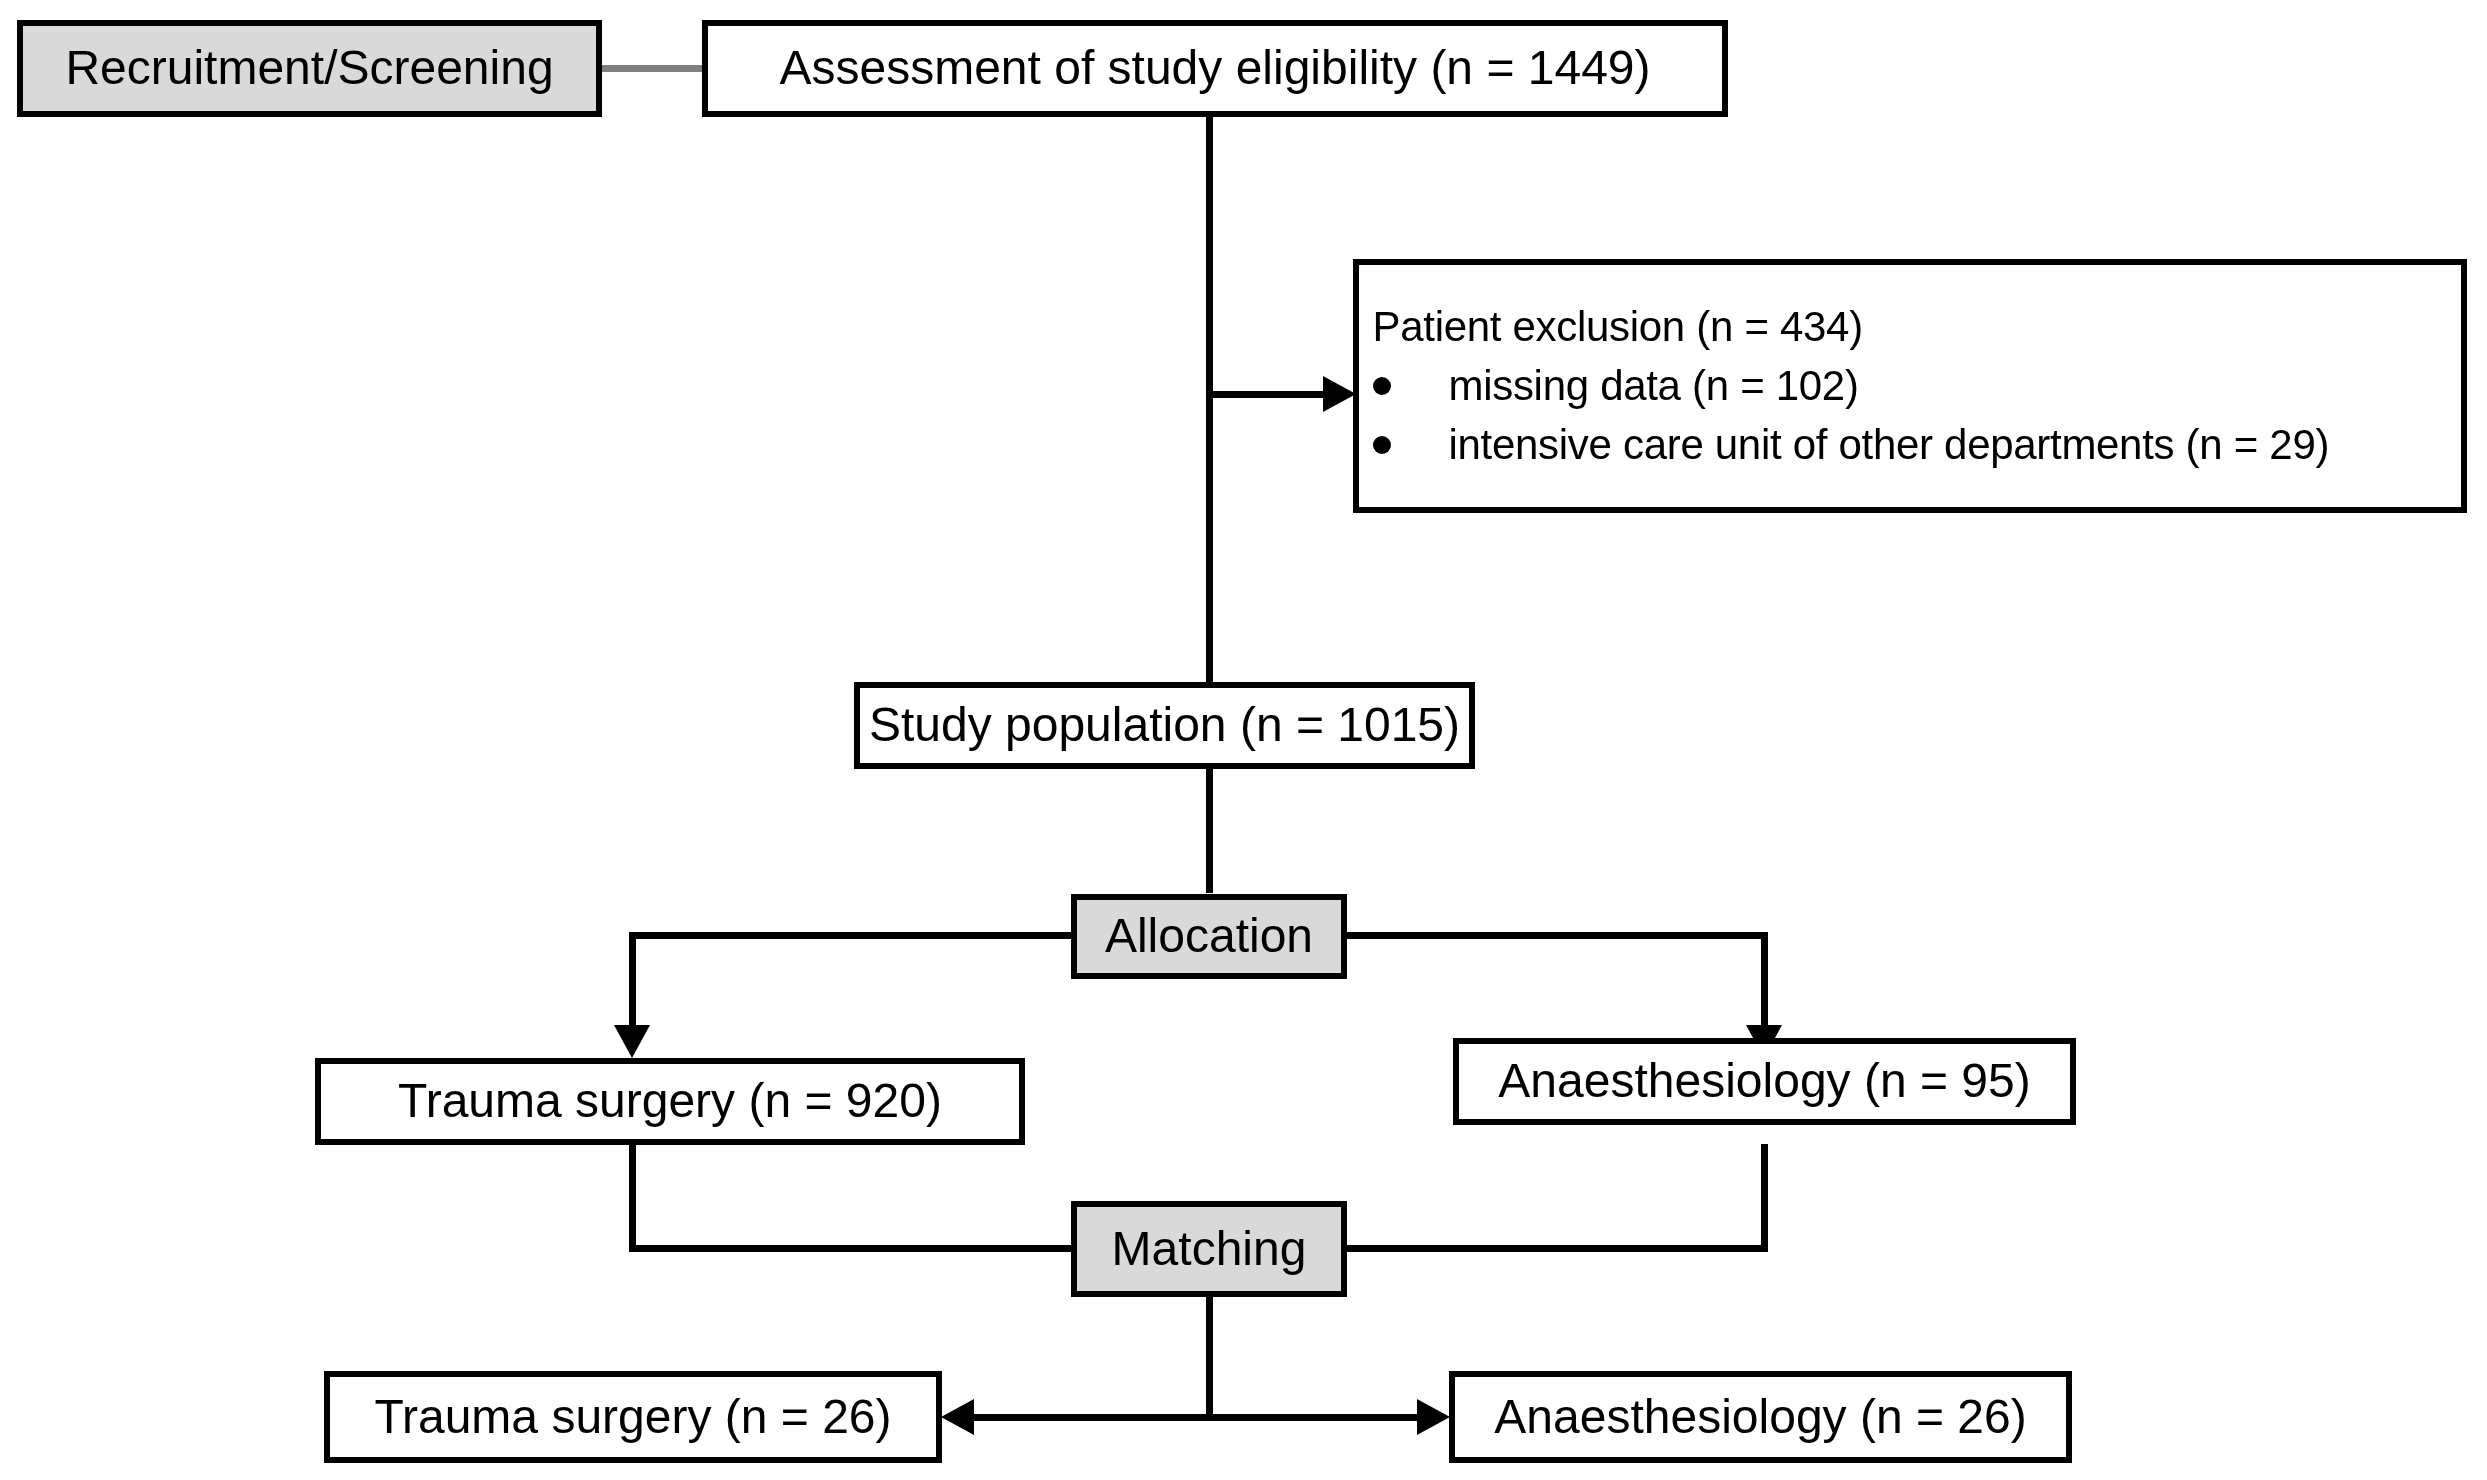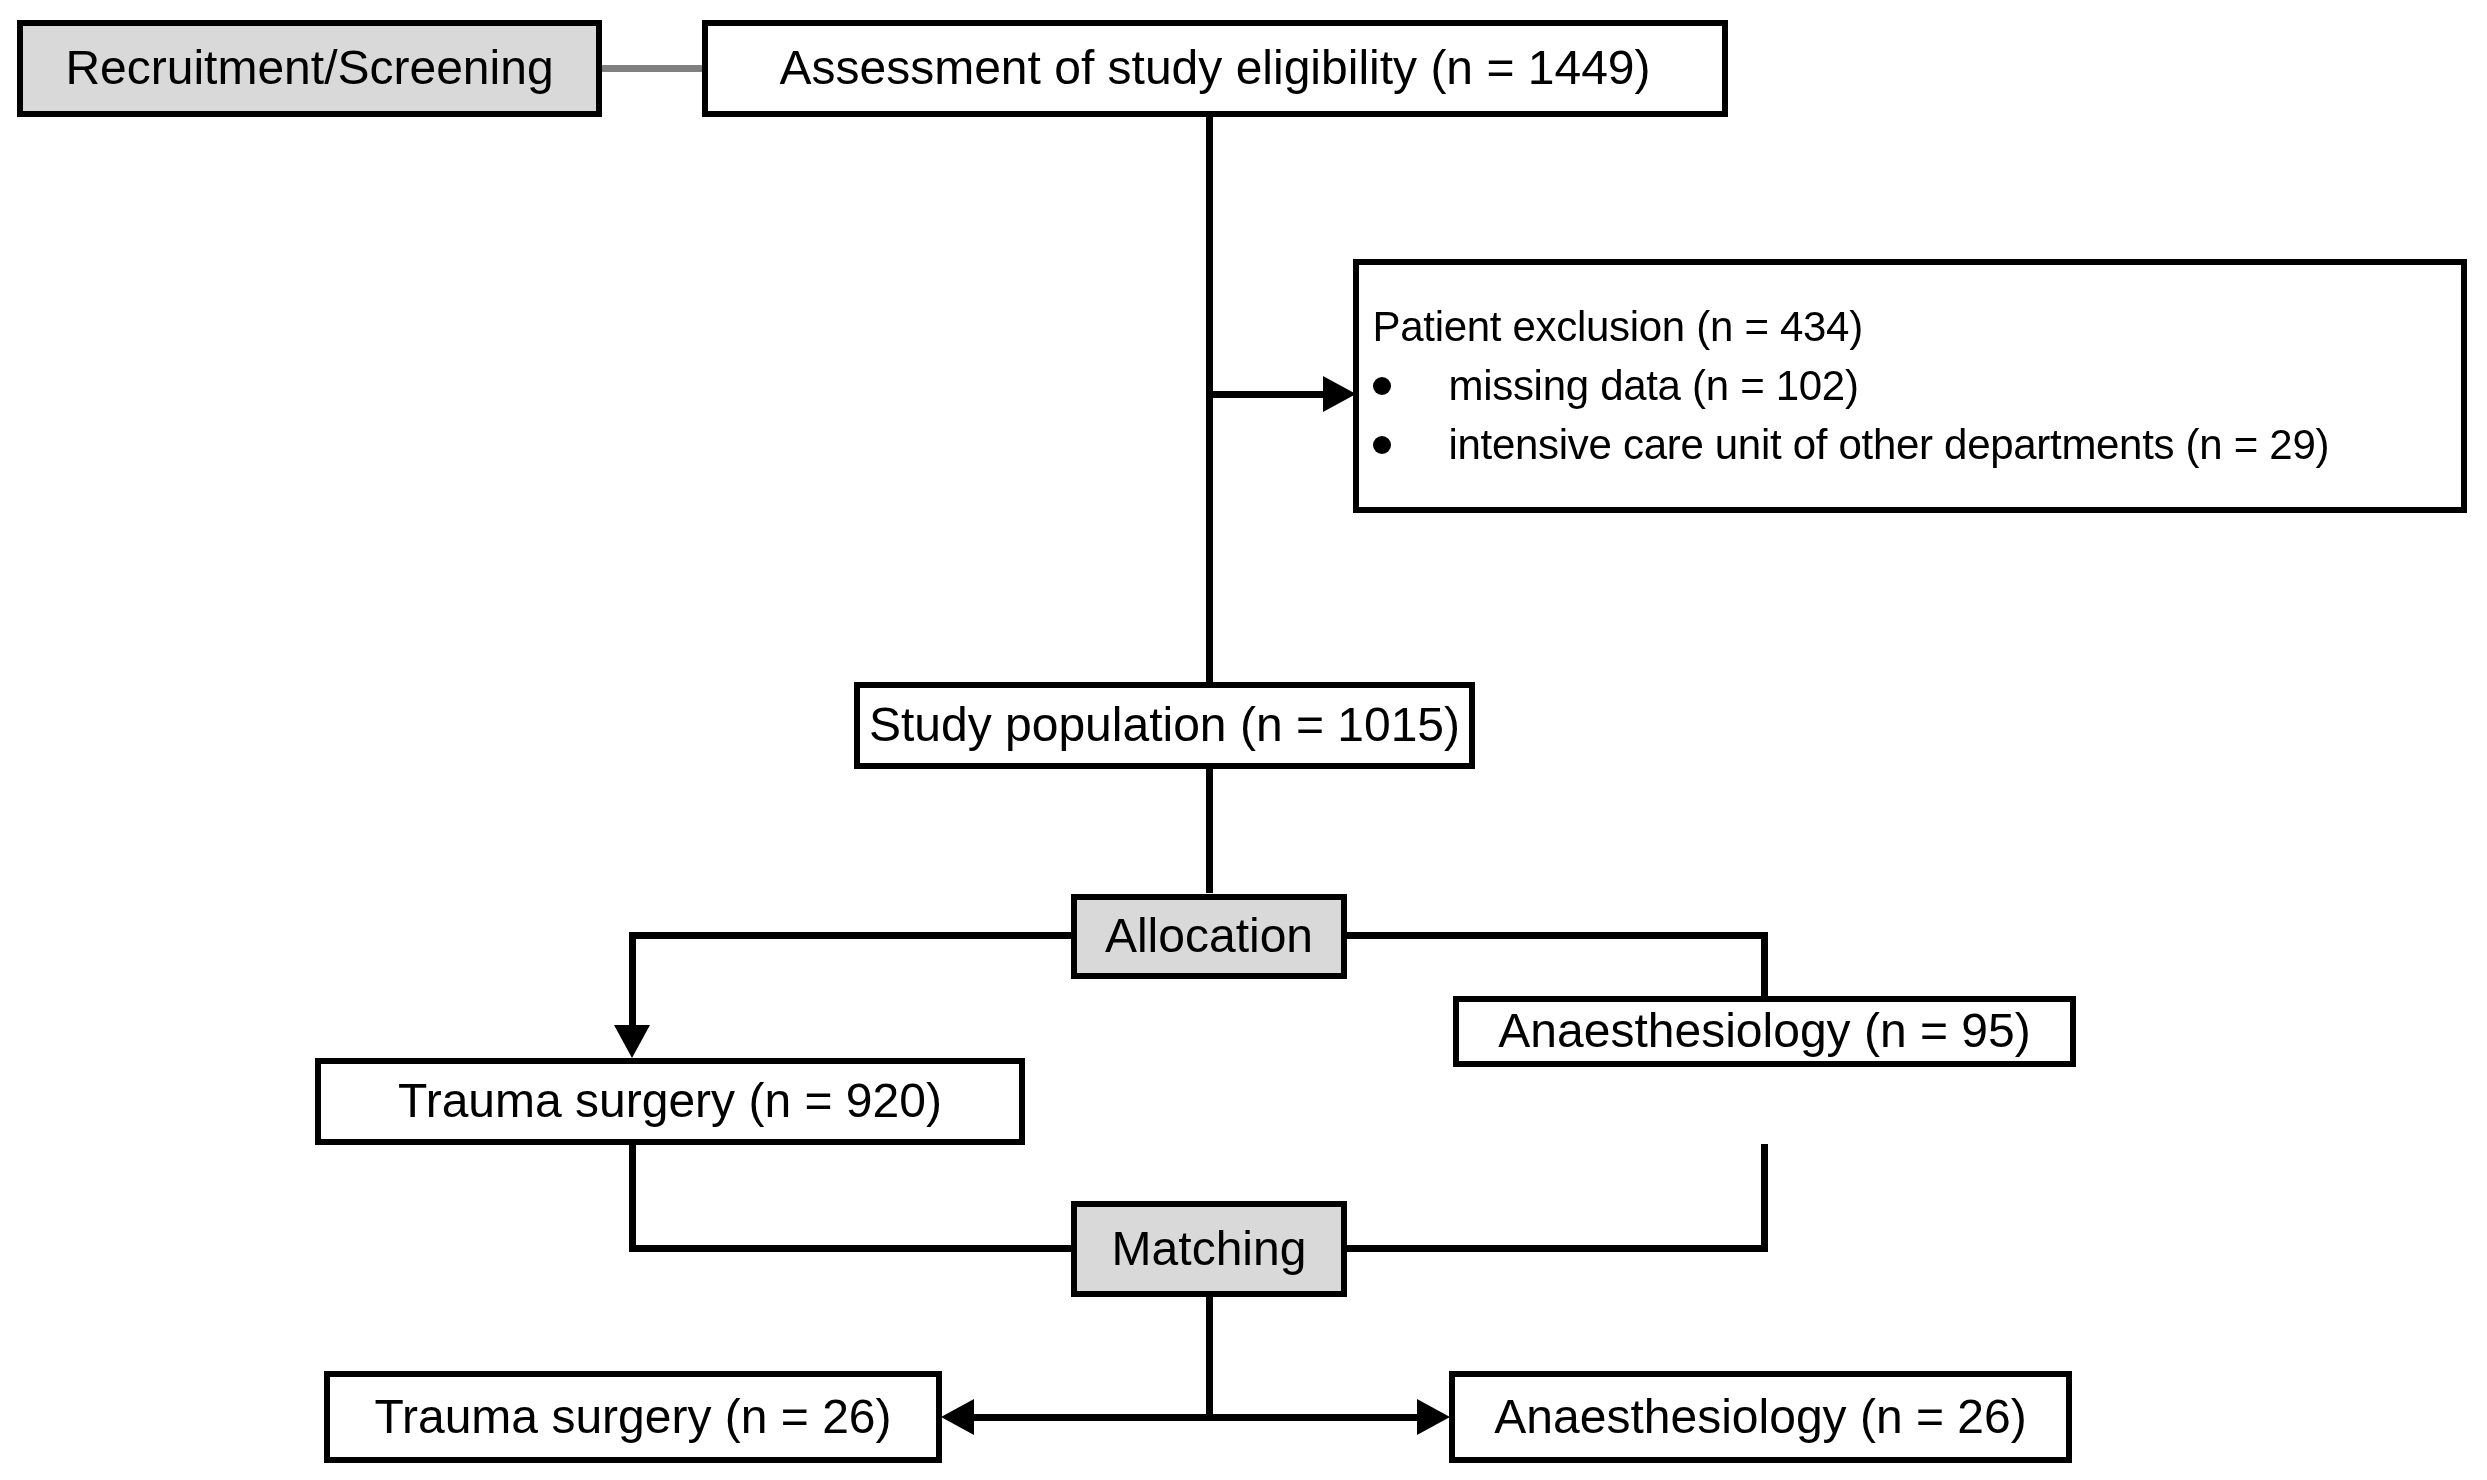--- a/index.html
+++ b/index.html
@@ -131,21 +131,21 @@
   <div class="line" style="left:629px; top:932px; width:442px; height:6.8px;"></div>
   <div class="line" style="left:1347px; top:932px; width:421px; height:6.8px;"></div>
   <div class="line" style="left:629px; top:936px; width:6.8px; height:90px;"></div>
   <div class="line" style="left:1761px; top:936px; width:6.8px; height:90px;"></div>
   <div class="arrow down" style="left:614px; top:1025px;"></div>
   <div class="arrow down" style="left:1746px; top:1025px;"></div>
 
   <div class="box" style="left:315px; top:1058px; width:710px; height:87px;">
     <span>Trauma surgery (n = 920)</span>
   </div>
-  <div class="box" style="left:1453px; top:996px; width:623px; height:71px;">
+  <div class="box" style="left:1453px; top:1038px; width:623px; height:87px;">
     <span>Anaesthesiology (n = 95)</span>
   </div>
 
   <div class="line" style="left:629px; top:1144px; width:6.8px; height:108px;"></div>
   <div class="line" style="left:1761px; top:1144px; width:6.8px; height:108px;"></div>
   <div class="line" style="left:629px; top:1245px; width:442px; height:6.8px;"></div>
   <div class="line" style="left:1347px; top:1245px; width:421px; height:6.8px;"></div>
 
   <div class="box stage" style="left:1071px; top:1201px; width:276px; height:96px;">
     <span>Matching</span>

